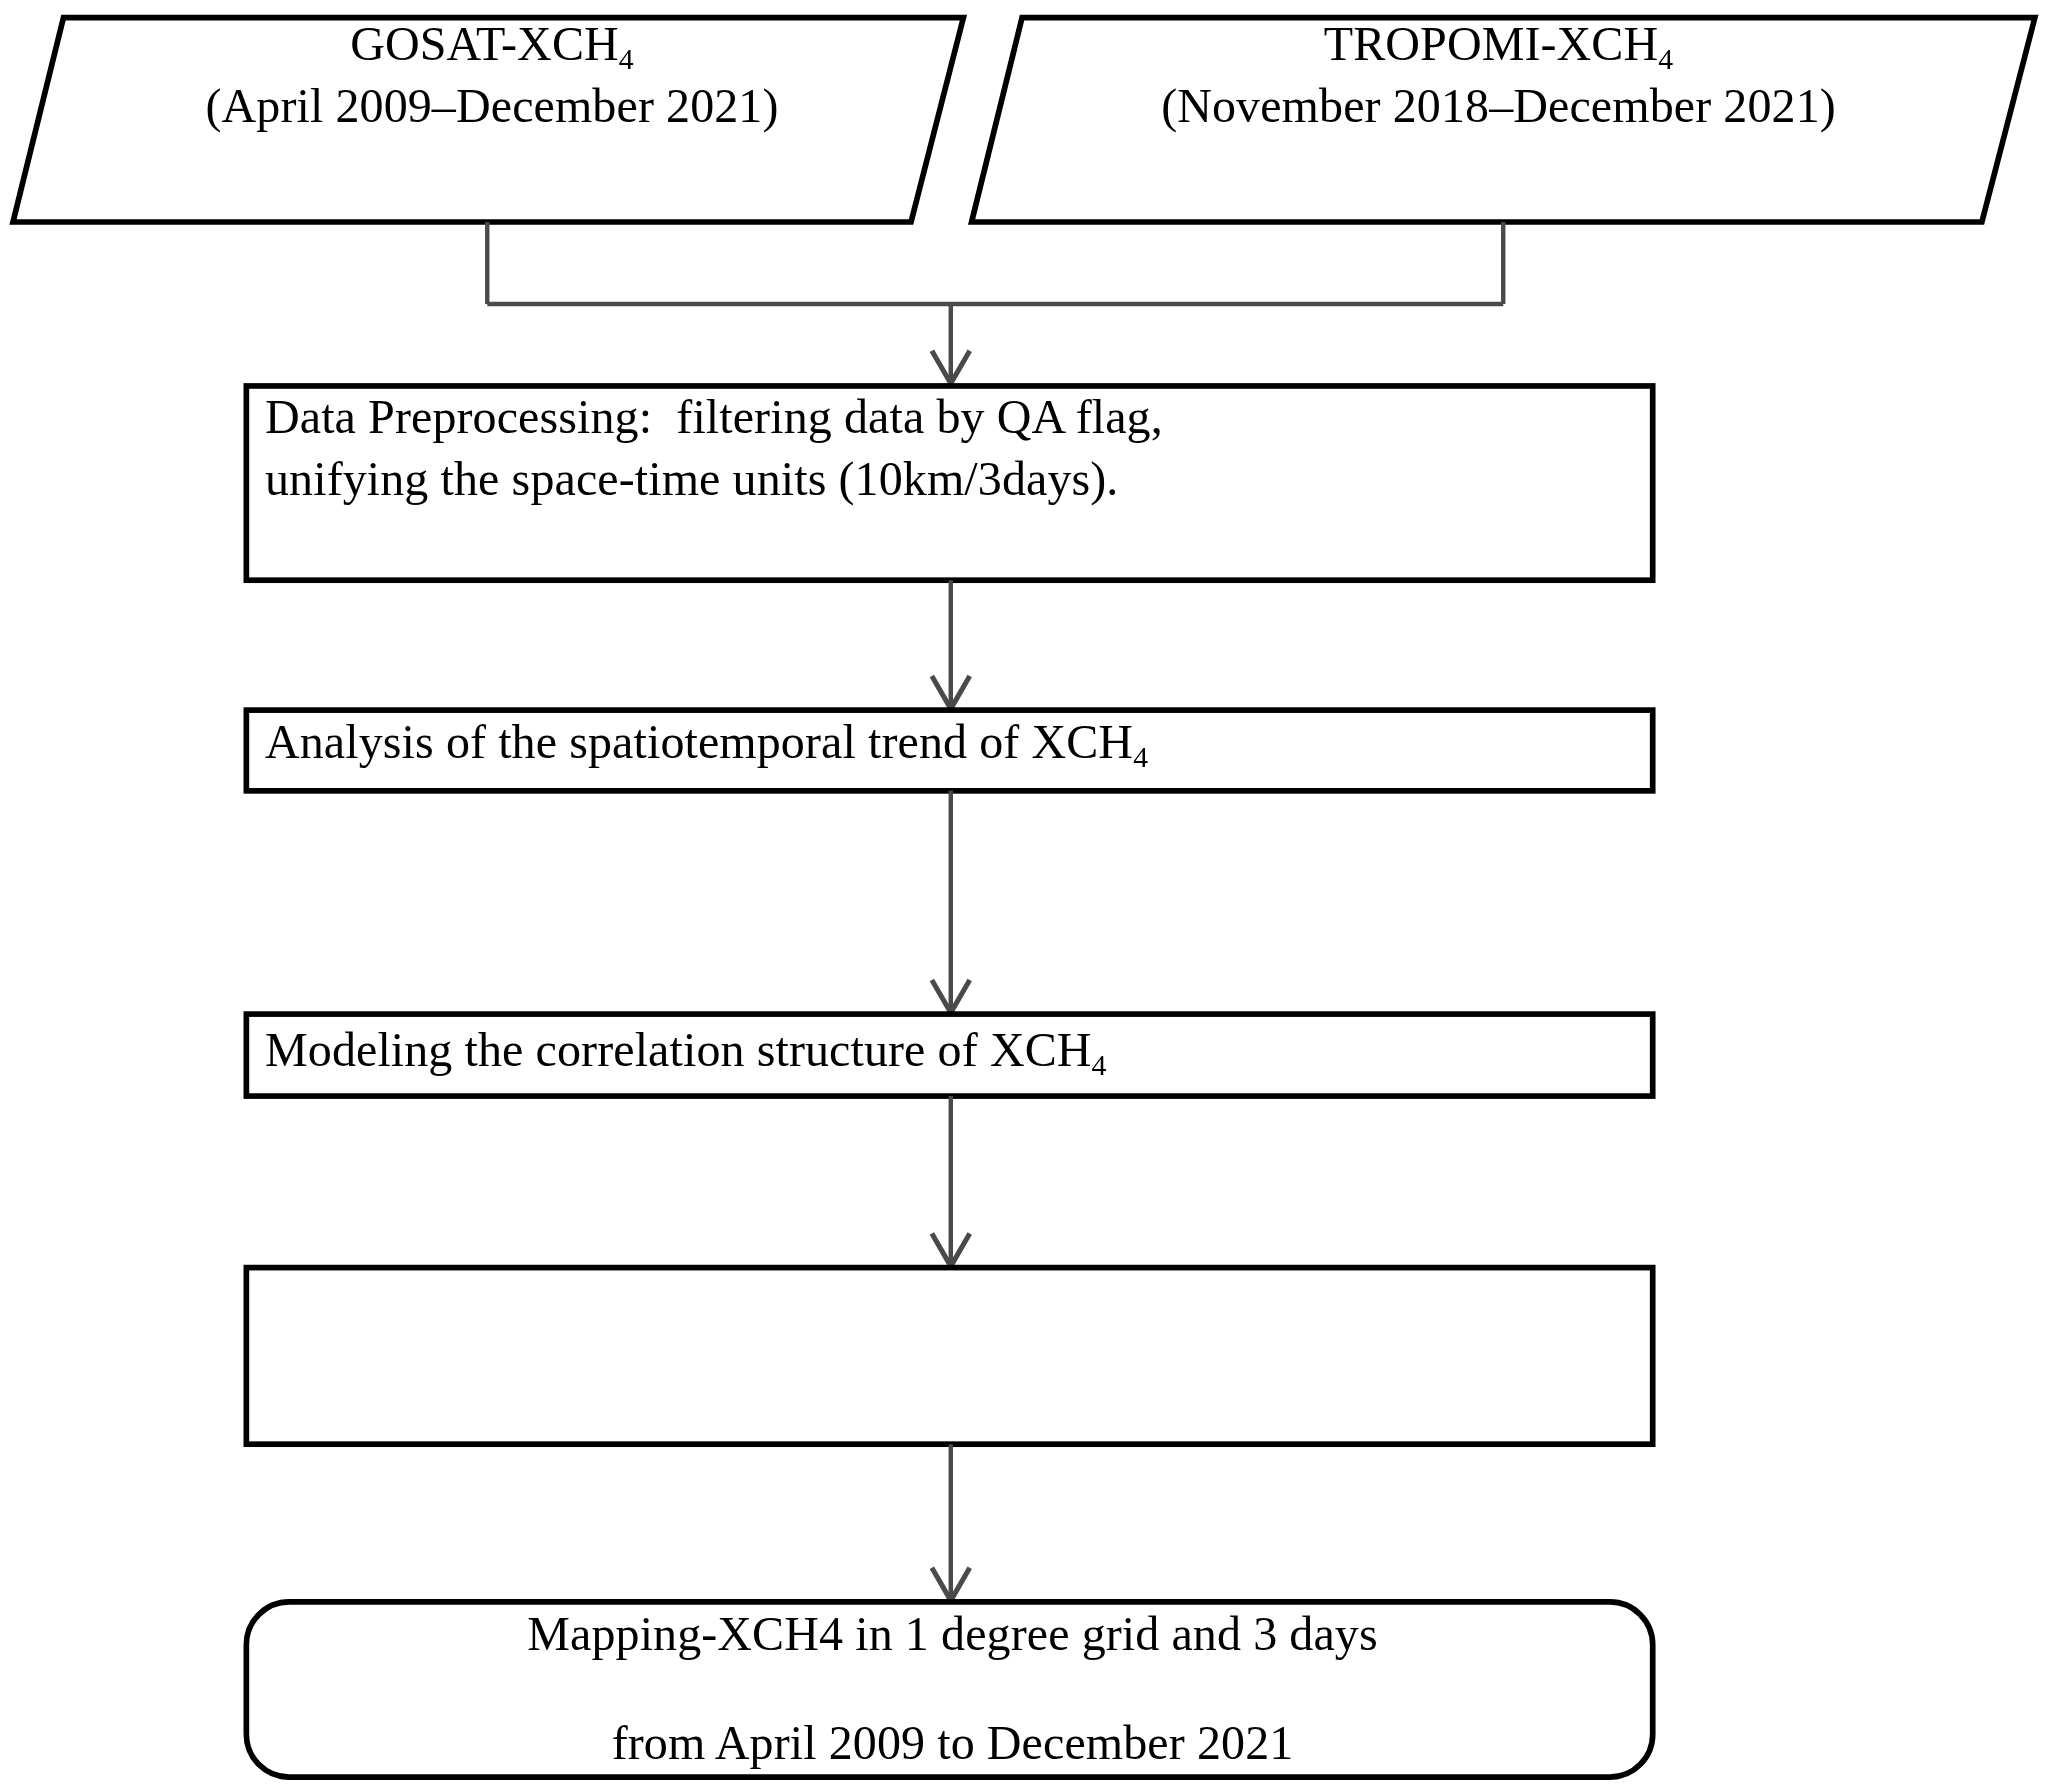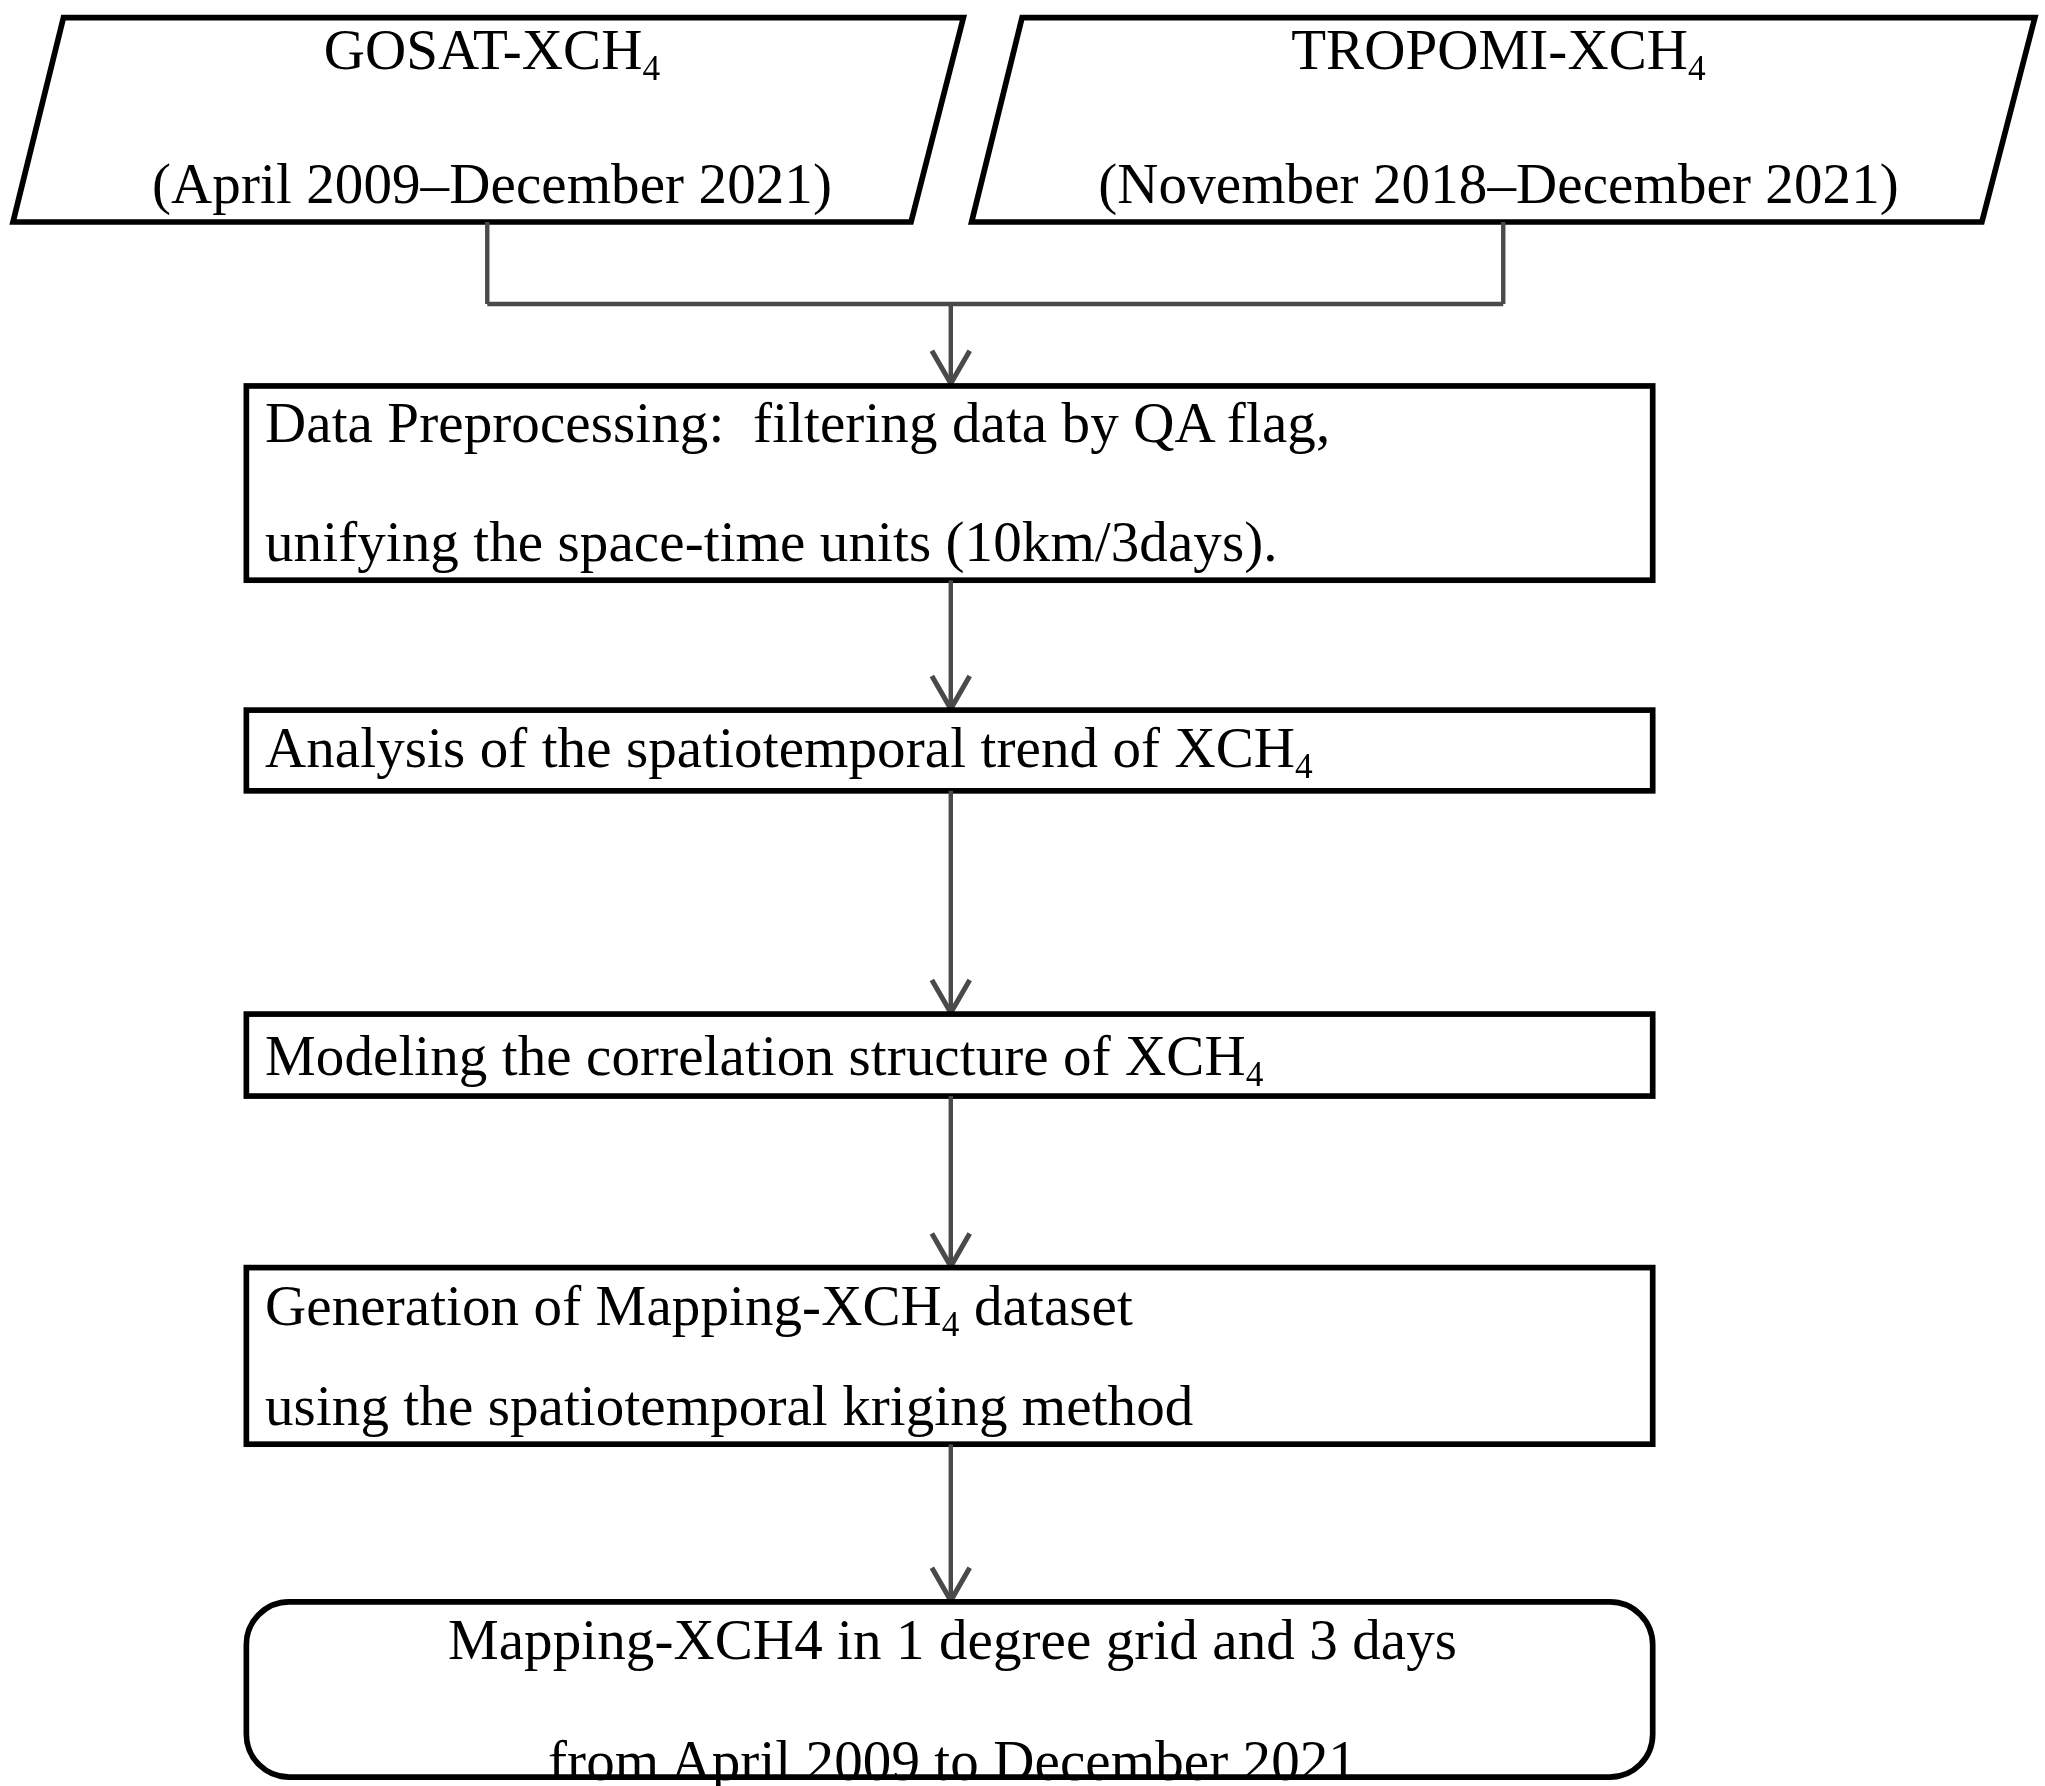--- a/index.html
+++ b/index.html
@@ -23,23 +23,23 @@
     left: 0;
     top: 0;
     width: 2046px;
     height: 1786px;
   }
   .node-text {
     position: absolute;
     display: flex;
     flex-direction: column;
     align-items: flex-start;
-    justify-content: space-between;
+    justify-content: flex-start;
     line-height: 1.30;
-    font-size: 57px;
+    font-size: 48px;
     white-space: pre;
     letter-spacing: 0.1px;
   }
   .node-text.center {
     align-items: center;
     text-align: center;
   }
   .node-text .ln {
     display: block;
   }
@@ -115,24 +115,20 @@
   </div>
 
   <div class="node-text" id="proc-trend-text">
     <span class="ln"><span>Analysis of the spatiotemporal trend of XCH</span><sub>4</sub></span>
   </div>
 
   <div class="node-text" id="proc-model-text">
     <span class="ln"><span>Modeling the correlation structure of XCH</span><sub>4</sub></span>
   </div>
 
-  <div class="node-text" id="proc-generate-text">
-    <span class="ln"><span>Generation of Mapping-XCH</span><sub>4</sub><span> dataset</span></span>
-    <span class="ln">using the spatiotemporal kriging method</span>
-  </div>
 
   <div class="node-text center" id="end-result-text">
     <span class="ln">Mapping-XCH4 in 1 degree grid and 3 days</span>
     <span class="ln">from April 2009 to December 2021</span>
   </div>
 
 </div>
 
 
 </body></html>

